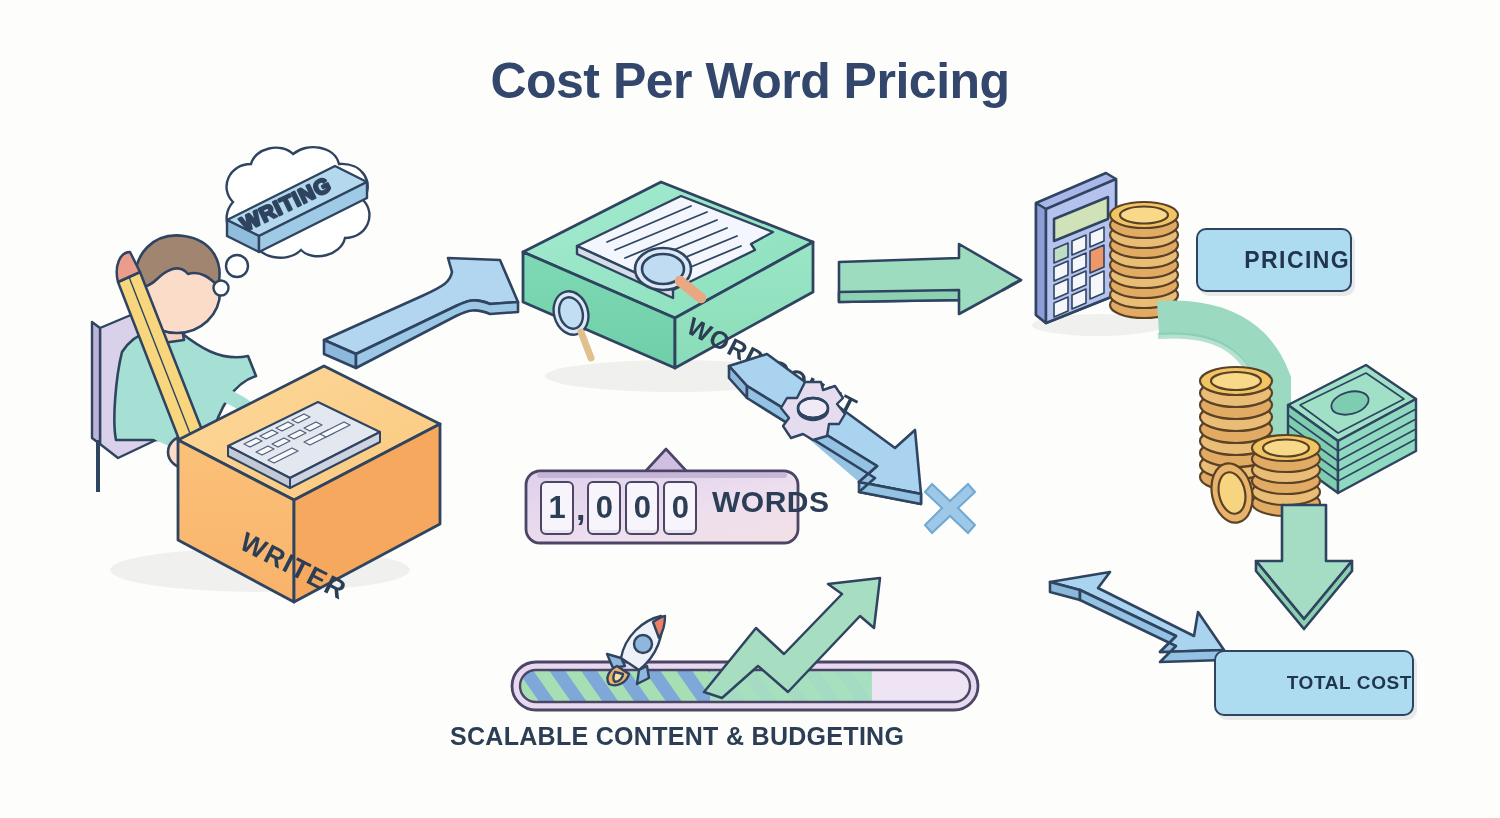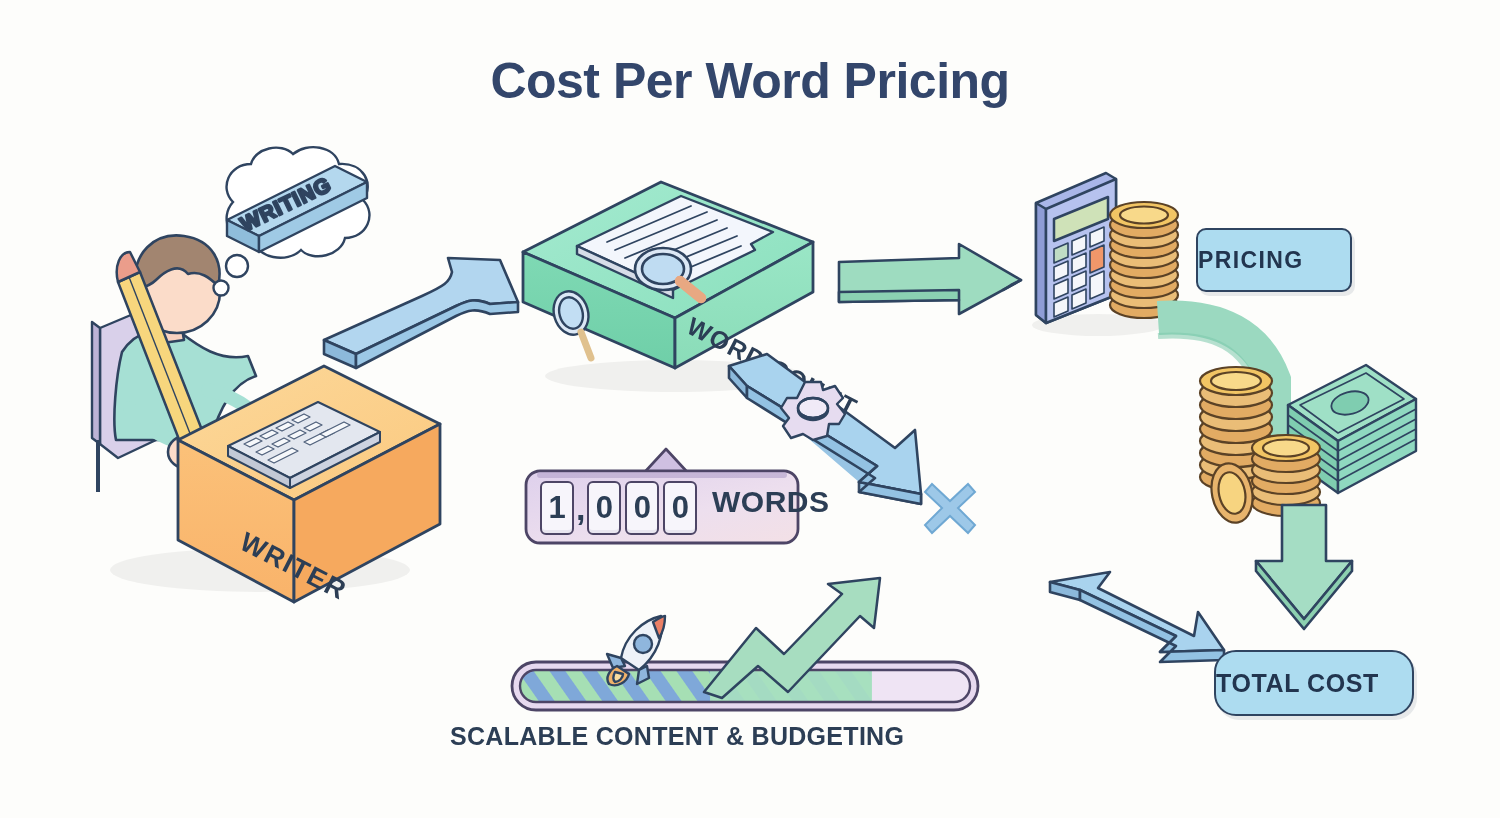--- a/index.html
+++ b/index.html
@@ -20,21 +20,21 @@
     font-family:"Liberation Sans", sans-serif;
   }
 
   
   .chip{
     background:#addcf0;
     border:2.5px solid #2f4460;
     border-radius:10px;
     color:#22354f;
     font-weight:bold;
-    display:flex;align-items:center;justify-content:flex-start;
+    display:flex;align-items:center;justify-content:flex-end;
     box-shadow:3px 4px 0 rgba(40,60,90,.10);
   }
 
   
   .rate-line{
     color:#2c3e55;font-weight:bold;text-align:center;line-height:1.02;
   }
 
   svg{display:block;overflow:visible;}
 </style>
@@ -399,21 +399,21 @@
   <div class="abs" style="left:1254px;top:505px;width:120px;height:130px;">
     <svg width="120" height="130" viewBox="0 0 120 130">
       <g stroke="#2f4460" stroke-width="2.6" stroke-linejoin="round">
         <path d="M28 0 L72 0 L72 56 L98 56 L50 114 L2 56 L28 56 Z" fill="#a5ddc4"></path>
         <path d="M2 56 L50 114 L50 126 L2 68 Z" fill="#7fc4a6" opacity="0"></path>
         <path d="M50 114 L98 56 L98 66 L50 124 L2 66 L2 56 Z" fill="#8cd0b0"></path>
       </g>
     </svg>
   </div>
 
-  <div class="abs chip" style="left: 1214px; top: 650px; width: 196px; height: 62px; font-size: 25px; letter-spacing: 0.6px; background: rgb(173, 220, 240); border-radius: 22px;">
+  <div class="abs chip" style="left: 1214px; top: 650px; width: 196px; height: 62px; font-size: 19px; letter-spacing: 0.6px; background: rgb(173, 220, 240);">
     <span>TOTAL COST</span>
   </div>
 
   <div class="abs" style="left:510px;top:660px;width:470px;height:52px;">
     <svg width="470" height="52" viewBox="0 0 470 52">
       <defs>
         <pattern id="stripes" width="26" height="26" patternUnits="userSpaceOnUse" patternTransform="rotate(-35)">
           <rect width="13" height="26" fill="#7fa8d9"></rect>
           <rect x="13" width="13" height="26" fill="#a6dfb4"></rect>
         </pattern>

